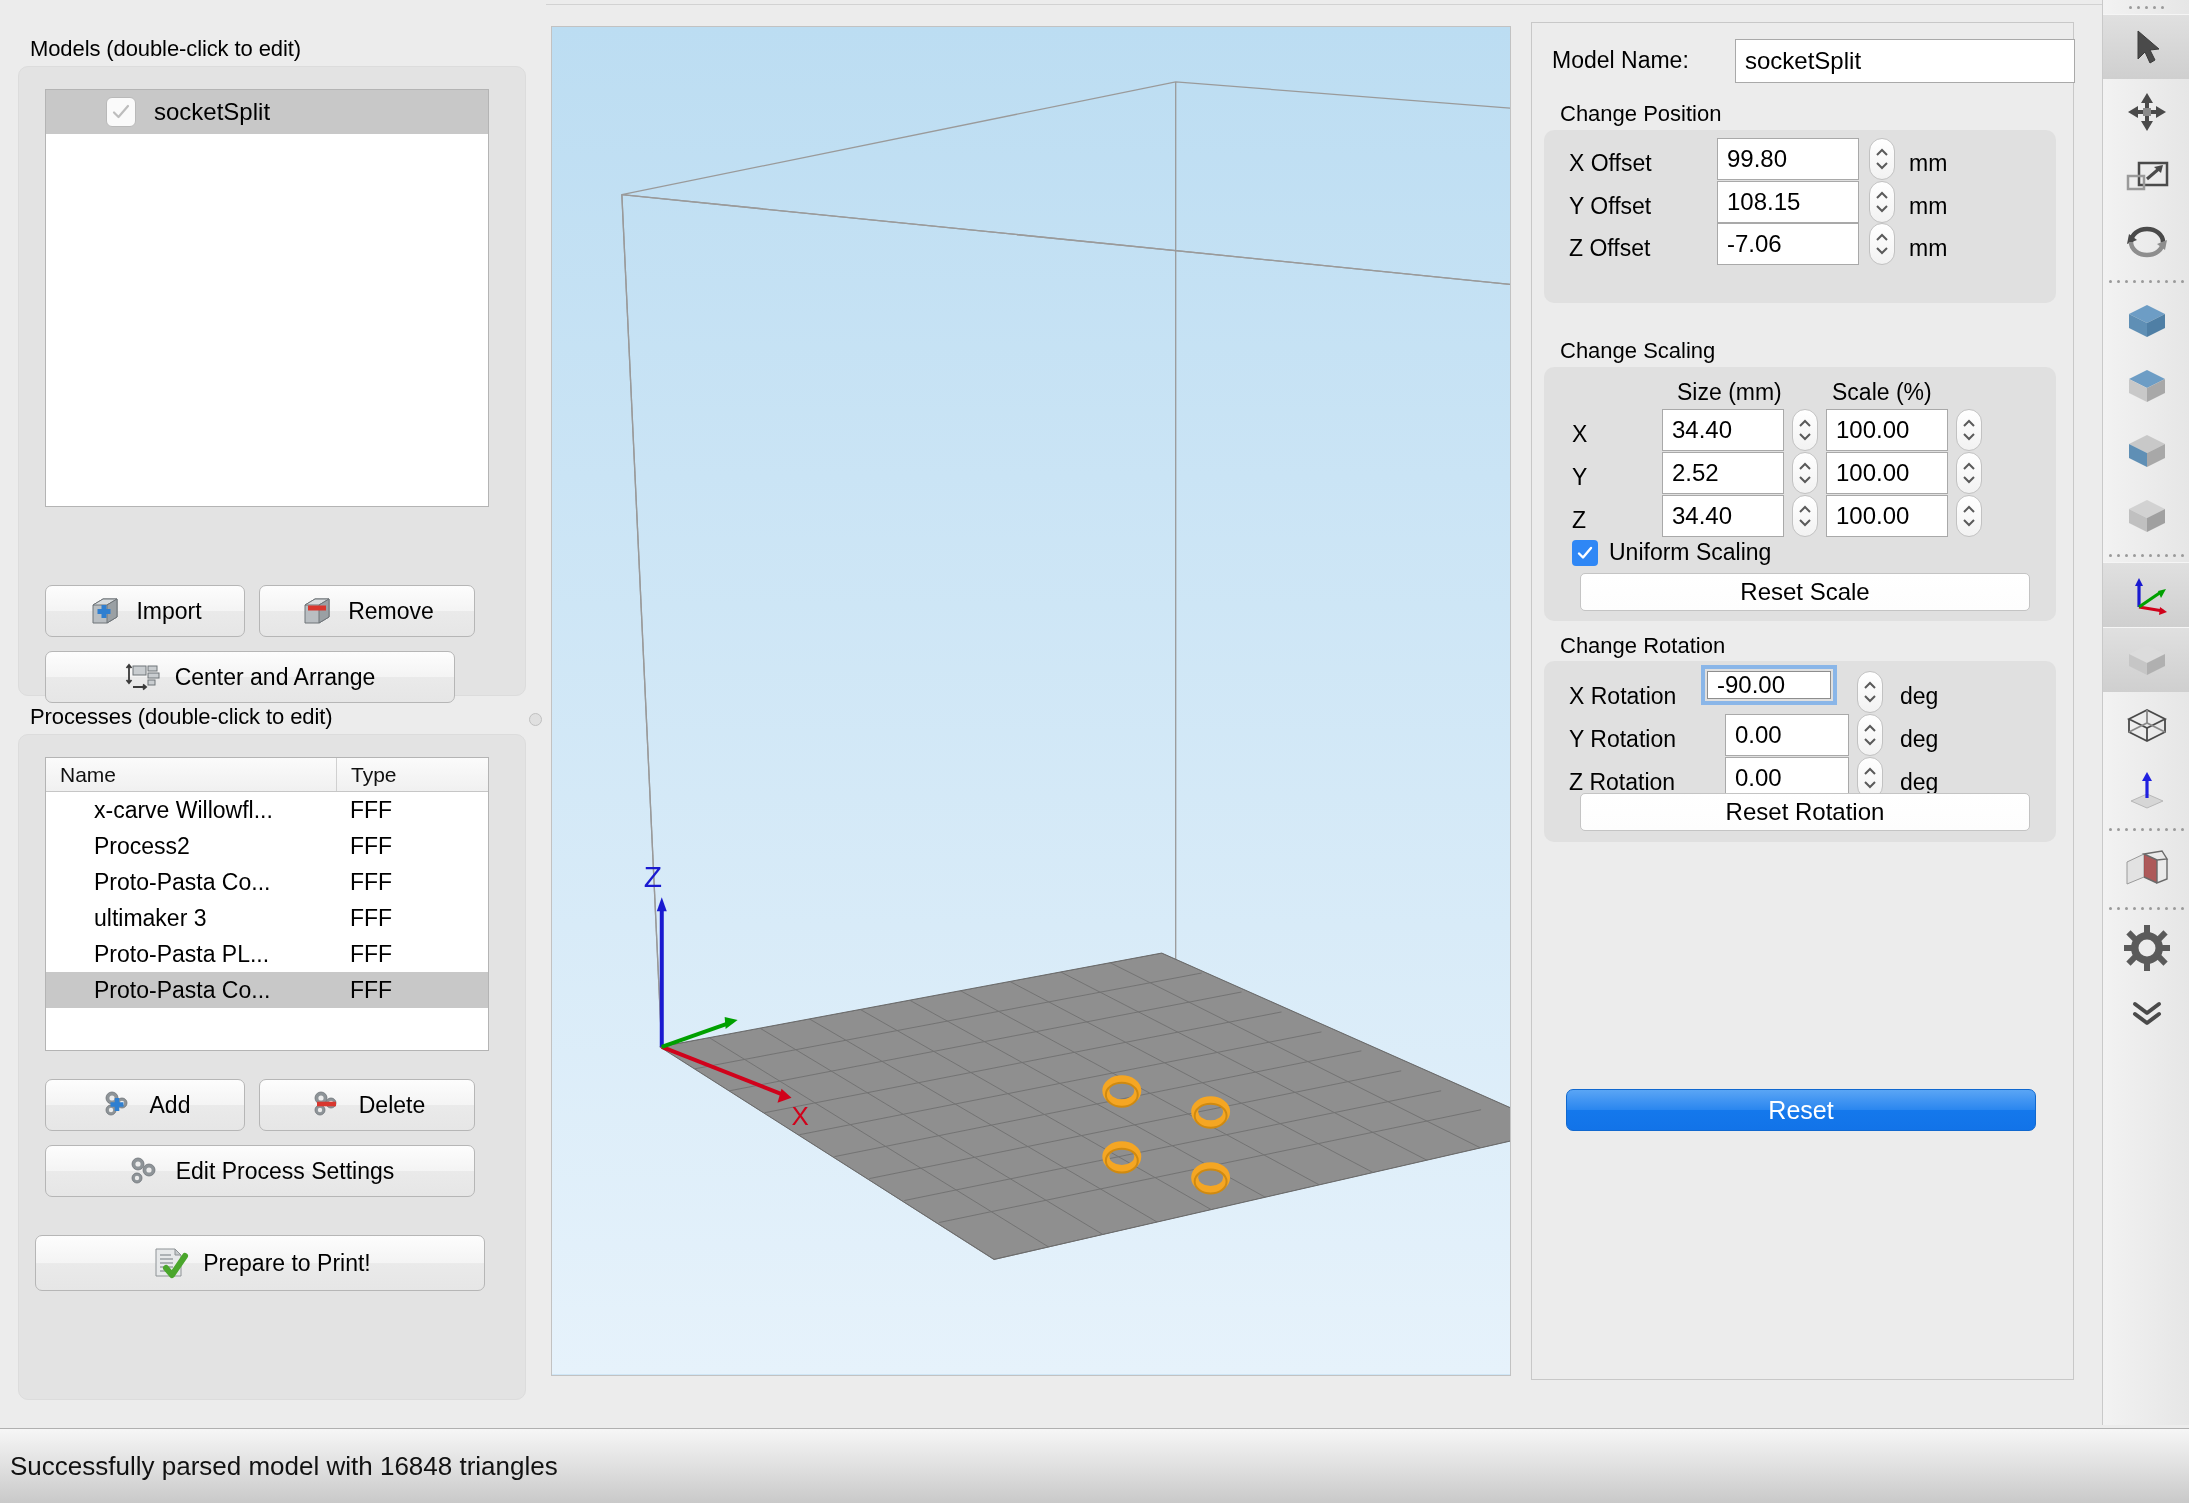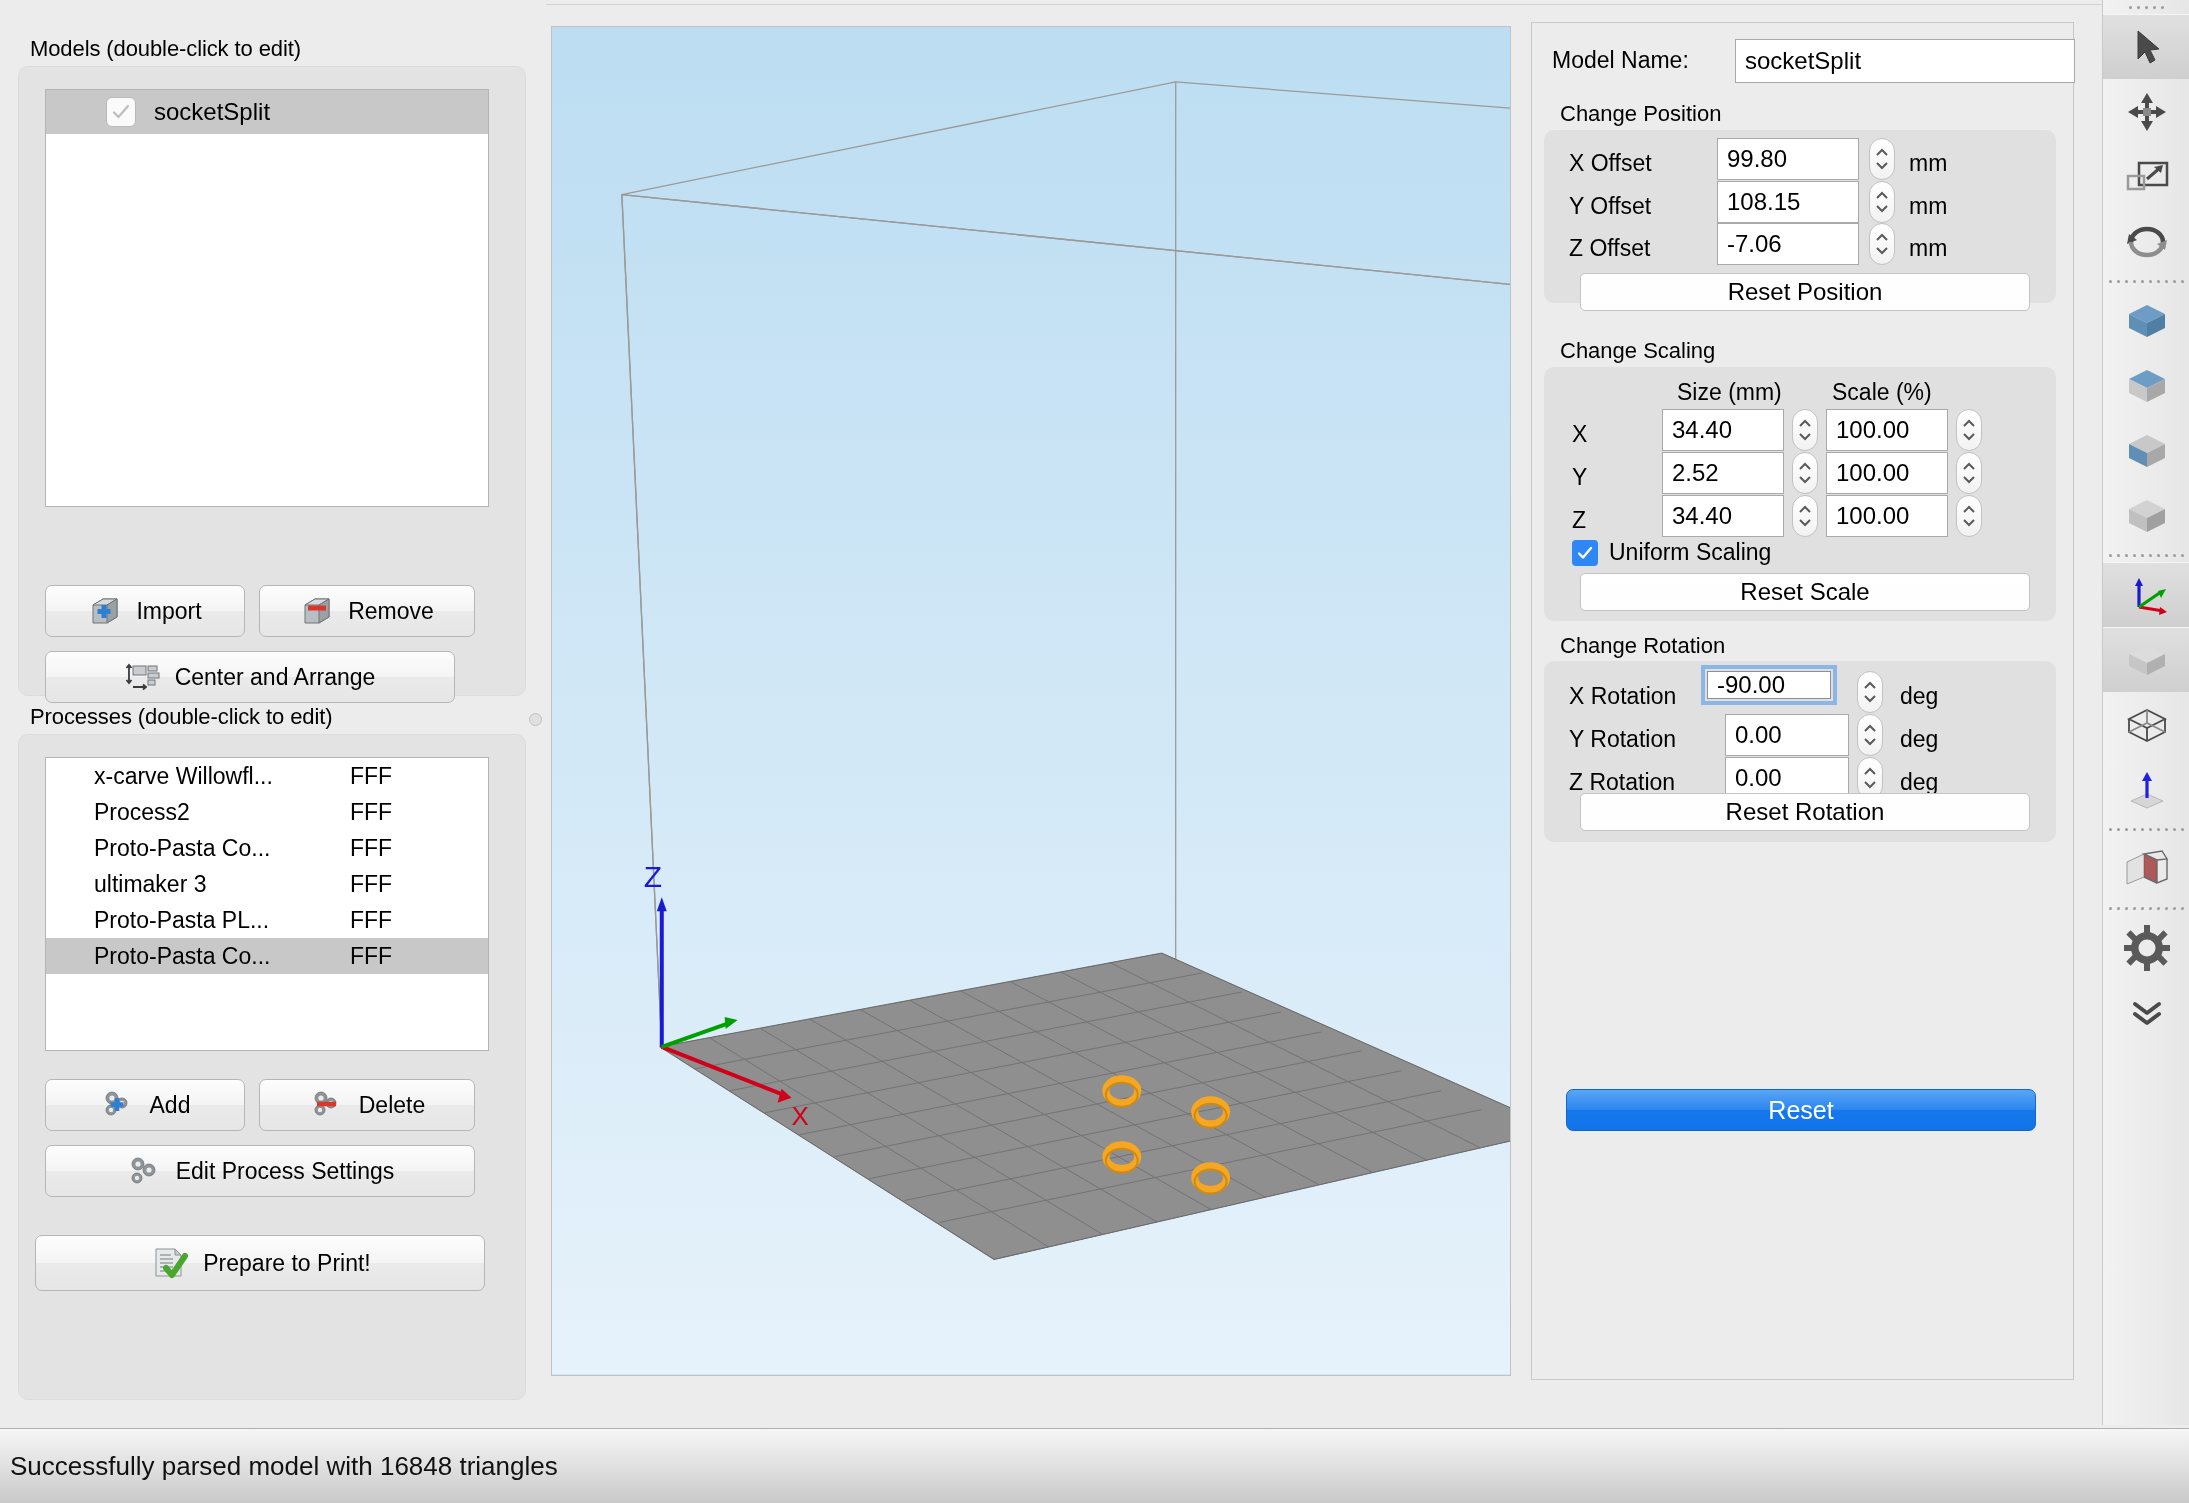--- a/index.html
+++ b/index.html
@@ -284,20 +284,24 @@
           <span>Center and Arrange</span>
         </div>
       </div>
     </div>
 
     <div id="processes-group">
       <div id="processes-label" class="group-label">Processes (double-click to edit)</div>
       <div id="processes-box" class="round-box">
 
         <div id="proc-table">
+          <div id="proc-head">
+            <div class="h-name">Name</div>
+            <div class="h-type">Type</div>
+          </div>
           <div class="proc-row">
             <div class="c-name">x-carve Willowfl...</div>
             <div class="c-type">FFF</div>
           </div>
           <div class="proc-row">
             <div class="c-name">Process2</div>
             <div class="c-type">FFF</div>
           </div>
           <div class="proc-row">
             <div class="c-name">Proto-Pasta Co...</div>
@@ -498,21 +502,20 @@
     <div class="stepper" style="position:absolute;left:337px;top:200px;">
       <svg width="14" height="9" viewBox="0 0 14 9">
           <path d="M2 7 L7 2 L12 7" fill="none" stroke="#5a5a5a" stroke-width="2"></path>
         </svg>
       <svg width="14" height="9" viewBox="0 0 14 9">
           <path d="M2 2 L7 7 L12 2" fill="none" stroke="#5a5a5a" stroke-width="2"></path>
         </svg>
     </div>
     <div class="unit" style="position:absolute;left:377px;top:212px;">mm</div>
 
-    <div class="wide-btn" style="position:absolute;left:48px;top:250px;width:450px;height:38px;">Reset Position</div>
 
     <div class="sect-title" style="left:28px;top:315px;">Change Scaling</div>
     <div class="sect-box" style="left:12px;top:344px;width:512px;height:254px;"></div>
 
     <div class="r-label" style="position:absolute;left:145px;top:356px;">Size (mm)</div>
     <div class="r-label" style="position:absolute;left:300px;top:356px;">Scale (%)</div>
 
     <div class="r-label" style="position:absolute;left:40px;top:398px;">X</div>
     <div class="field" style="position:absolute;left:130px;top:386px;width:122px;height:42px;">34.40</div>
     <div class="stepper" style="position:absolute;left:260px;top:386px;">

